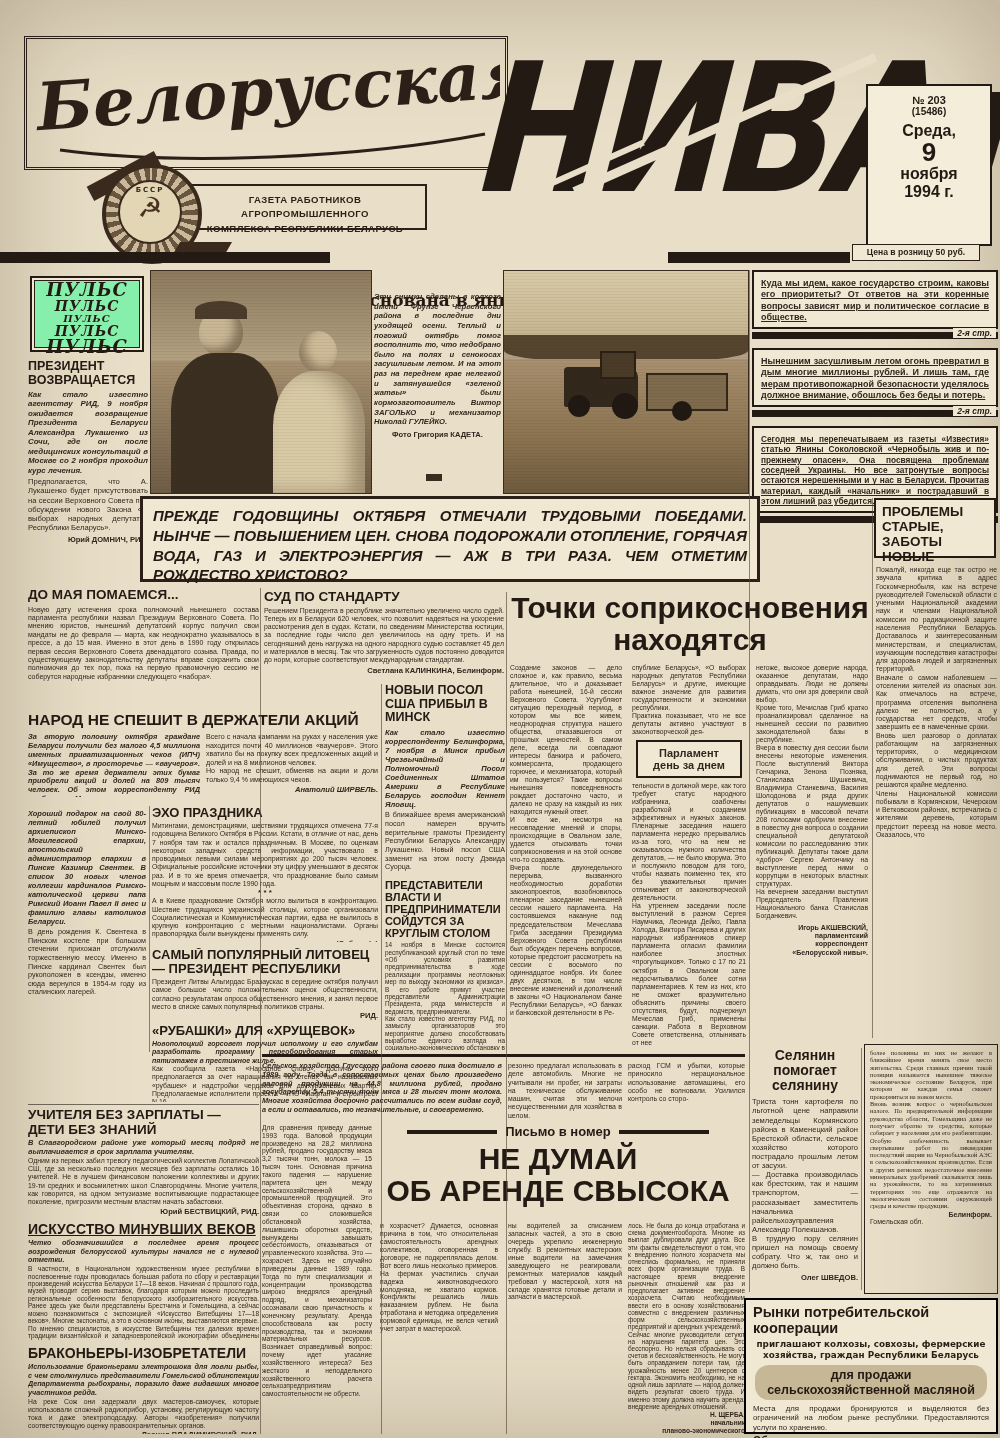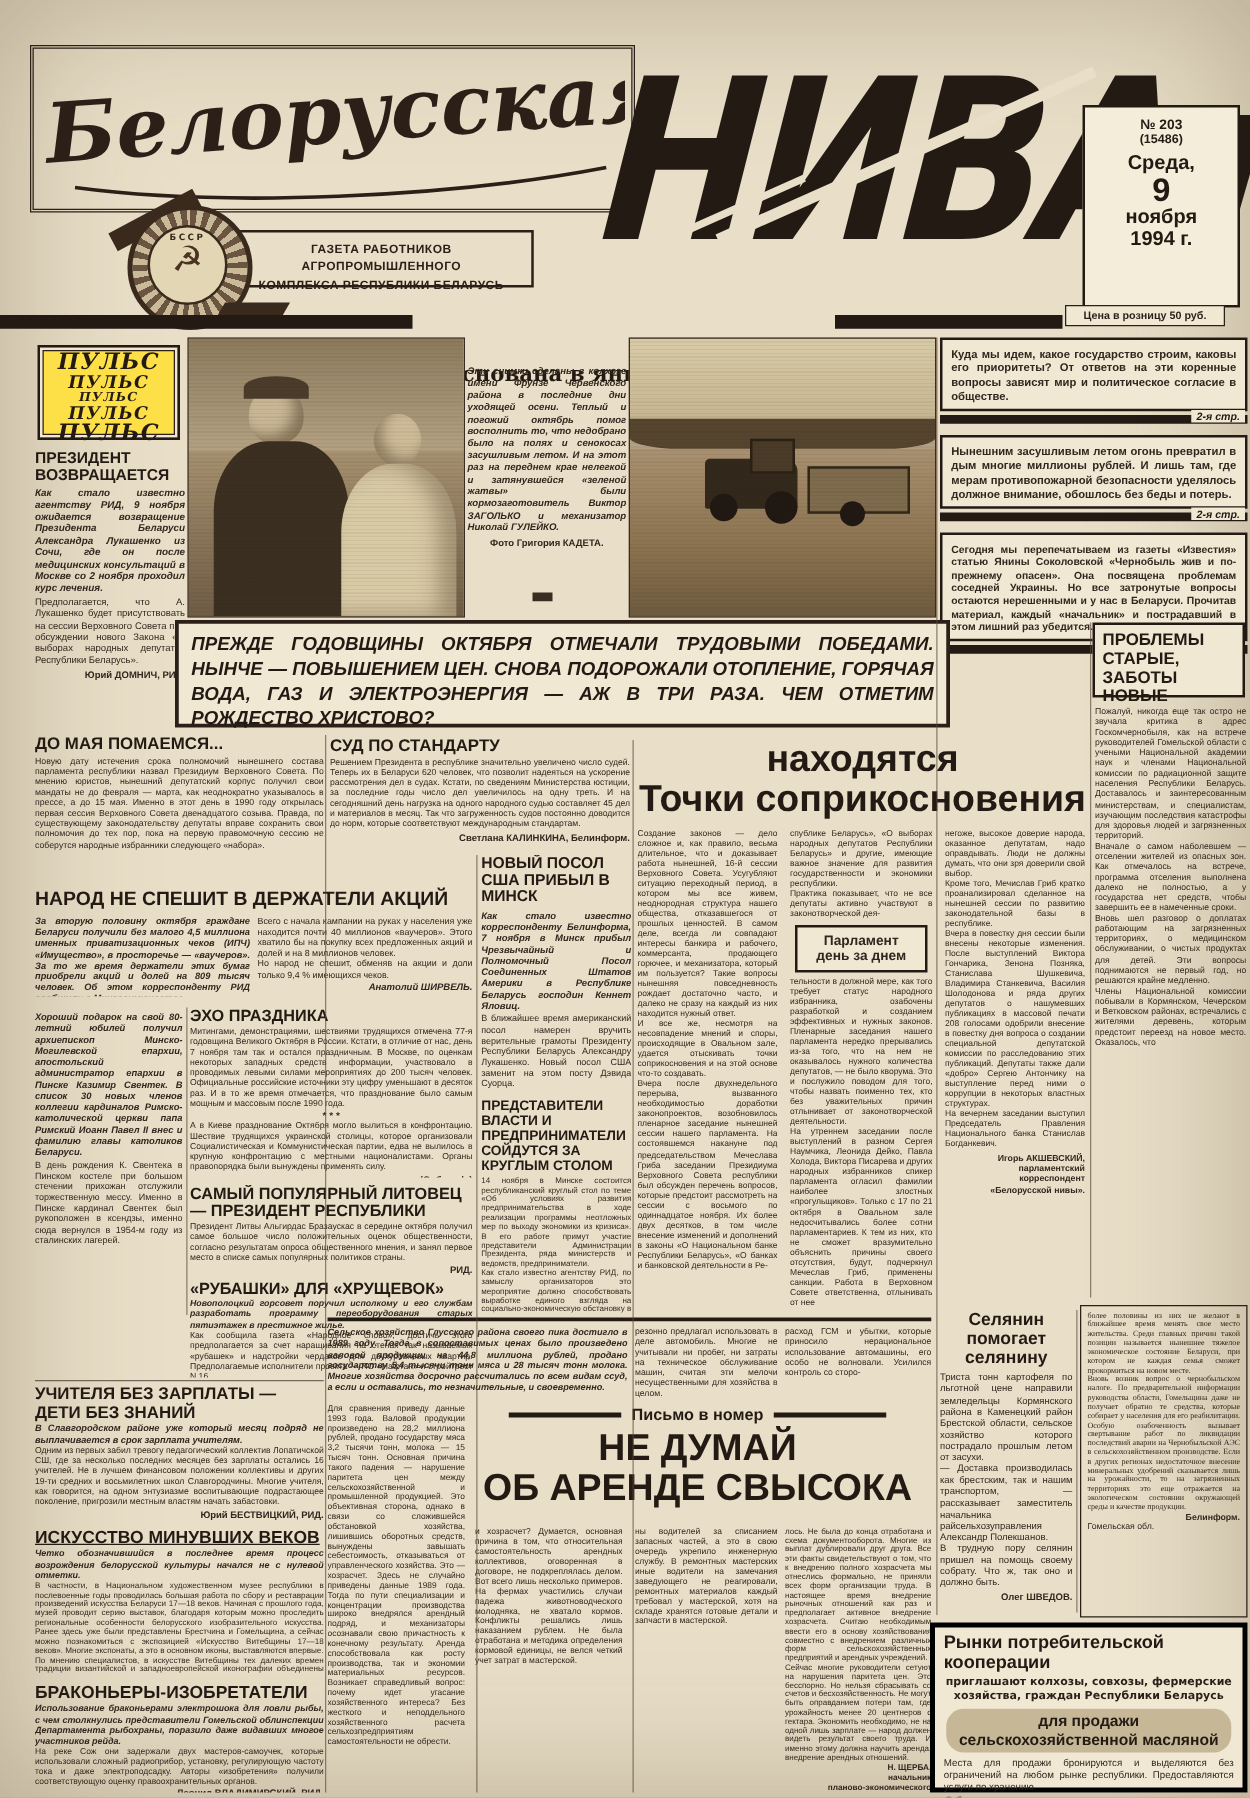--- a/index.html
+++ b/index.html
@@ -14,21 +14,21 @@
   .lead{font-weight:700;font-style:italic;}
   .by{font-weight:700;text-align:right;font-size:7.6px;margin-top:3px;}
   .box{border:2px solid var(--ink2);background:var(--paper2);}
   .rule-v{position:absolute;width:1px;background:#5a4836;opacity:.65;}
   .rule-h{position:absolute;background:var(--ink2);}
   .photo{position:absolute;border:1px solid #3a2c20;overflow:hidden;background:#b3a186;}
   .grain{position:absolute;inset:0;background:repeating-linear-gradient(0deg,rgba(40,25,10,.06) 0 1px,transparent 1px 3px);}
   .tabbar{position:relative;height:7px;background:var(--ink2);margin-top:3px;}
   .tabpg{position:absolute;right:2px;top:-4px;background:var(--paper2);padding:0 4px;
          font:italic 700 8.5px "Liberation Sans",sans-serif;color:var(--ink2);}
-  .teaser{font-size:9px;font-weight:700;line-height:1.25;text-align:justify;padding:6px 7px 4px 7px;}
+  .teaser{font-size:9px;font-weight:700;line-height:1.25;text-align:justify;padding:6px 7px 4px 7px;text-decoration:underline;}
   .niva{font-family:"DejaVu Sans",sans-serif;font-weight:700;font-style:italic;
         font-size:152px;letter-spacing:-7px;color:#241a14;transform:skewX(-5deg) scaleY(1.18);
         transform-origin:left top;line-height:1;}
   .pulse-line{font-family:"DejaVu Serif",serif;font-weight:700;font-style:italic;
         text-align:center;color:var(--ink2);line-height:1.02;letter-spacing:1px;}
   .cal{background:#f4edda;border:2px solid var(--ink2);text-align:center;color:var(--ink2);}
   .ad-pill{background:#c6b897;border-radius:14px;font-weight:700;text-align:center;
         font-size:12.5px;line-height:1.15;padding:3px 6px;margin:4px 2px;color:var(--ink2);}
 </style>
 </head>
@@ -74,21 +74,21 @@
       <div style="font:700 16px 'Liberation Sans',sans-serif;">1994 г.</div>
     </div>
     <div class="abs" style="left:852px;top:244px;width:120px;border:1.5px solid #2b1f17;background:var(--paper2);
                 font:700 8.6px/1.25 'Liberation Sans',sans-serif;text-align:center;padding:2px 3px;color:#2b1f17;">Цена в розницу 50 руб.</div>
 
     <div class="rule-h" style="left:0;top:252px;width:330px;height:11px;"></div>
     <div class="rule-h" style="left:668px;top:252px;width:182px;height:11px;"></div>
     <div class="abs" style="left:336px;top:246px;width:330px;text-align:center;font:700 17px 'DejaVu Serif',serif;color:#241a14;margin-top:44px;">Основана в январе 1921 года</div>
   </div>
 
-  <div class="abs box" style="left:30px;top:276px;width:114px;height:76px;box-shadow:inset 0 0 0 2px var(--paper2), inset 0 0 0 3px #2b1f17;padding-top:3px;box-sizing:border-box;background:#fde047;">
+  <div class="abs box" style="left:30px;top:276px;width:114px;height:76px;box-shadow:inset 0 0 0 2px var(--paper2), inset 0 0 0 3px #2b1f17;padding-top:3px;box-sizing:border-box;background:#86efac;">
     <div class="pulse-line" style="font-size:18px;">ПУЛЬС</div>
     <div class="pulse-line" style="font-size:14px;">ПУЛЬС</div>
     <div class="pulse-line" style="font-size:10px;">ПУЛЬС</div>
     <div class="pulse-line" style="font-size:14px;">ПУЛЬС</div>
     <div class="pulse-line" style="font-size:18px;">ПУЛЬС</div>
   </div>
 
   <div class="abs" style="left:28px;top:360px;width:120px;height:228px;overflow:hidden;">
     <div class="hl" style="font-size:12.5px;">ПРЕЗИДЕНТ ВОЗВРАЩАЕТСЯ</div>
     <div class="bd lead" style="font-size:7.9px;margin-top:3px;">Как стало известно агентству РИД, 9 ноября ожидается возвращение Президента Беларуси Александра Лукашенко из Сочи, где он после медицинских консультаций в Москве со 2 ноября проходил курс лечения.</div>
@@ -212,22 +212,22 @@
 
   <div class="abs" style="left:385px;top:880px;width:120px;height:170px;overflow:hidden;">
     <div class="hl" style="font-size:11px;">ПРЕДСТАВИТЕЛИ ВЛАСТИ И ПРЕДПРИНИМАТЕЛИ СОЙДУТСЯ ЗА КРУГЛЫМ СТОЛОМ</div>
     <div class="bd" style="font-size:6.4px;margin-top:2px;line-height:1.15;">14 ноября в Минске состоится республиканский круглый стол по теме «Об условиях развития предпринимательства в ходе реализации программы неотложных мер по выходу экономики из кризиса». В его работе примут участие представители Администрации Президента, ряда министерств и ведомств, предприниматели.</div>
     <div class="bd" style="font-size:6.4px;line-height:1.15;">Как стало известно агентству РИД, по замыслу организаторов это мероприятие должно способствовать выработке единого взгляда на социально-экономическую обстановку в Беларуси.</div>
 
   </div>
 
   <div class="abs" style="left:510px;top:592px;width:360px;height:462px;overflow:hidden;">
     <div class="hl" style="text-align:center;font-size:30px;line-height:1.05;">
+      <div>Точки соприкосновения</div>
       <div>находятся</div>
-      <div>Точки соприкосновения</div>
     </div>
     <div class="abs bd pre" style="left:0;top:72px;width:112px;height:388px;overflow:hidden;font-size:6.8px;line-height:1.18;">Создание законов — дело сложное и, как правило, весьма длительное, что и доказывает работа нынешней, 16-й сессии Верховного Совета. Усугубляют ситуацию переходный период, в котором мы все живем, неоднородная структура нашего общества, отказавшегося от прошлых ценностей. В самом деле, всегда ли совпадают интересы банкира и рабочего, коммерсанта, продающего горючее, и механизатора, который им пользуется? Такие вопросы нынешняя повседневность рождает достаточно часто, и далеко не сразу на каждый из них находится нужный ответ.
 И все же, несмотря на несовпадение мнений и споры, происходящие в Овальном зале, удается отыскивать точки соприкосновения и на этой основе что-то создавать.
 Вчера после двухнедельного перерыва, вызванного необходимостью доработки законопроектов, возобновилось пленарное заседание нынешней сессии нашего парламента. На состоявшемся накануне под председательством Мечеслава Гриба заседании Президиума Верховного Совета республики был обсужден перечень вопросов, которые предстоит рассмотреть на сессии с восьмого по одиннадцатое ноября. Их более двух десятков, в том числе внесение изменений и дополнений в законы «О Национальном банке Республики Беларусь», «О банках и банковской деятельности в Ре-</div>
     <div class="abs" style="left:122px;top:72px;width:114px;height:388px;overflow:hidden;">
       <div class="bd pre" style="font-size:6.8px;line-height:1.18;">спублике Беларусь», «О выборах народных депутатов Республики Беларусь» и другие, имеющие важное значение для развития государственности и экономики республики.
 Практика показывает, что не все депутаты активно участвуют в законотворческой дея-</div>
       <div class="box" style="margin:4px 4px;padding:5px 2px;text-align:center;">
         <div style="font:700 11px 'Liberation Sans',sans-serif;">Парламент</div>
         <div style="font:700 11px 'Liberation Sans',sans-serif;">день за днем</div>
@@ -306,21 +306,21 @@
     <div class="by">Олег ШВЕДОВ.</div>
   </div>
 
   <div class="abs" style="left:864px;top:1044px;width:134px;height:250px;border:1.5px solid #2b1f17;padding:4px 5px;box-sizing:border-box;overflow:hidden;">
     <div class="bd pre" style="font-size:6.4px;line-height:1.14;font-family:'Liberation Serif',serif;">более половины из них не желают в ближайшее время менять свое место жительства. Среди главных причин такой позиции называется нынешнее тяжелое экономическое состояние Беларуси, при котором не каждая семья сможет прокормиться на новом месте.
 Вновь возник вопрос о чернобыльском налоге. По предварительной информации руководства области, Гомельщина даже не получает обратно те средства, которые собирает у населения для его реабилитации. Особую озабоченность вызывает свертывание работ по ликвидации последствий аварии на Чернобыльской АЭС в сельскохозяйственном производстве. Если в других регионах недостаточное внесение минеральных удобрений сказывается лишь на урожайности, то на загрязненных территориях это еще отражается на экологическом состоянии окружающей среды и качестве продукции.</div>
     <div class="by" style="margin-top:1px;font-size:7px;">Белинформ.</div>
     <div style="font-size:7px;text-align:left;">Гомельская обл.</div>
   </div>
 
-  <div class="abs" style="left:744px;top:1298px;width:254px;height:136px;border:4px solid #000000;background:var(--paper2);padding:5px 7px;box-sizing:border-box;">
+  <div class="abs" style="left:744px;top:1298px;width:254px;height:136px;border:2px solid #000000;background:var(--paper2);padding:5px 7px;box-sizing:border-box;">
     <div class="hl" style="font-size:14.5px;text-align:left;">Рынки потребительской кооперации</div>
     <div style="font:700 8.8px/1.25 'DejaVu Sans',sans-serif;text-align:center;margin-top:3px;color:#2b1f17;">приглашают колхозы, совхозы, фермерские хозяйства, граждан Республики Беларусь</div>
     <div class="ad-pill">для продажи сельскохозяйственной масляной</div>
     <div class="bd" style="font-size:7.8px;">Места для продажи бронируются и выделяются без ограничений на любом рынке республики. Предоставляются услуги по хранению.</div>
     <div style="font:700 10.5px 'Liberation Sans',sans-serif;margin-top:2px;color:#241a14;">Обращаться к дирекции рынков.</div>
   </div>
 
   <div class="rule-v" style="left:260px;top:588px;height:846px;"></div>
   <div class="rule-v" style="left:381px;top:684px;height:750px;"></div>
   <div class="rule-v" style="left:506px;top:592px;height:842px;"></div>

